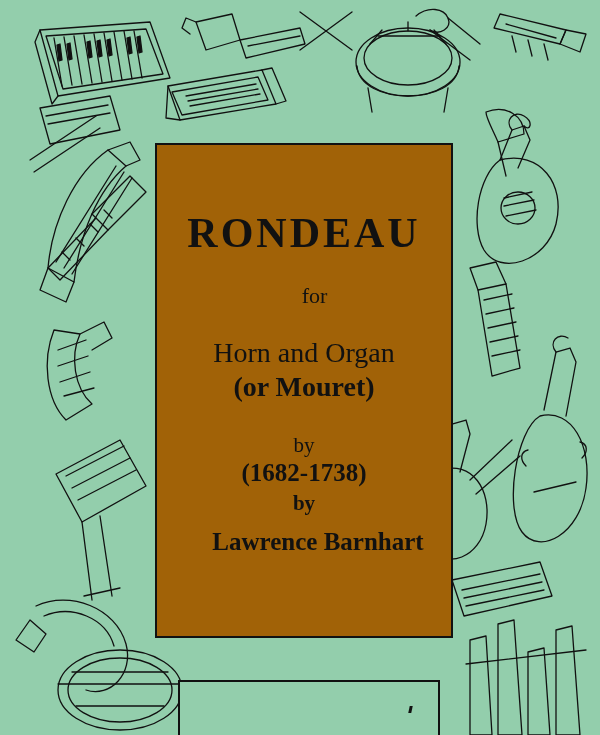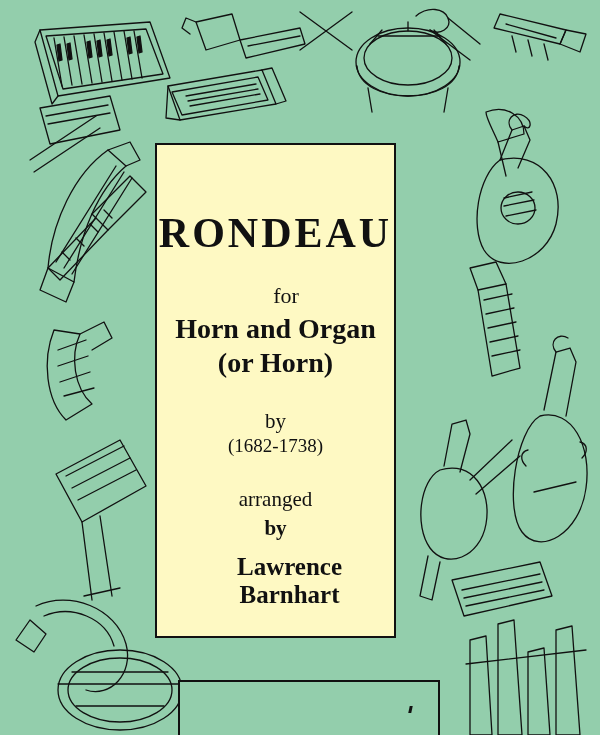--- a/index.html
+++ b/index.html
@@ -26,23 +26,23 @@
     left: 0; top: 0;
     width: 600px;
     height: 735px;
   }
 
   
   .title-frame {
     position: absolute;
     left: 155px;
     top: 143px;
-    width: 241px;
+    width: 298px;
     height: 495px;
-    background: #fef9c3;
+    background: #a16207;
     border: 2px solid #111;
     box-sizing: border-box;
   }
   .title-inner {
     position: absolute;
     left: 0; top: 0;
     width: 100%;
     height: 100%;
     text-align: center;
     color: #111;
@@ -52,42 +52,42 @@
     font-size: 42px;
     letter-spacing: 3px;
     font-weight: 700;
   }
   .t-for {
     margin-top: 26px;
     font-size: 22px;
     padding-left: 21px;
   }
   .t-inst1 {
-    margin-top: 4px;
+    margin-top: 28px;
     font-size: 28px;
-    font-weight: 700;
+    font-weight: 400;
   }
   .t-inst2 {
     margin-top: 2px;
     font-size: 28px;
     font-weight: 700;
   }
   .t-by1 {
     margin-top: 30px;
     font-size: 21px;
   }
   .t-composer {
     margin-top: 12px;
     font-size: 25px;
     font-weight: 700;
   }
   .t-dates {
     margin-top: 1px;
-    font-size: 19px;
-    font-weight: 400;
+    font-size: 25px;
+    font-weight: 700;
   }
   .t-arranged {
     margin-top: 30px;
     font-size: 21px;
   }
   .t-by2 {
     margin-top: 4px;
     font-size: 21px;
     font-weight: 700;
   }
@@ -275,24 +275,23 @@
       </g>
 
     </g>
   </svg>
 
   <div class="title-frame">
     <div class="title-inner">
       <div class="t-main">RONDEAU</div>
       <div class="t-for">for</div>
       <div class="t-inst1">Horn and Organ</div>
-      <div class="t-inst2">(or Horn)</div>
+      <div class="t-inst2">(or Mouret)</div>
       <div class="t-by1">by</div>
       <div class="t-dates">(1682-1738)</div>
-      <div class="t-arranged">arranged</div>
       <div class="t-by2">by</div>
       <div class="t-arranger">Lawrence Barnhart</div>
     </div>
   </div>
 
   <div class="bottom-plate">
     <div class="dot"></div>
   </div>
 
 </div>

